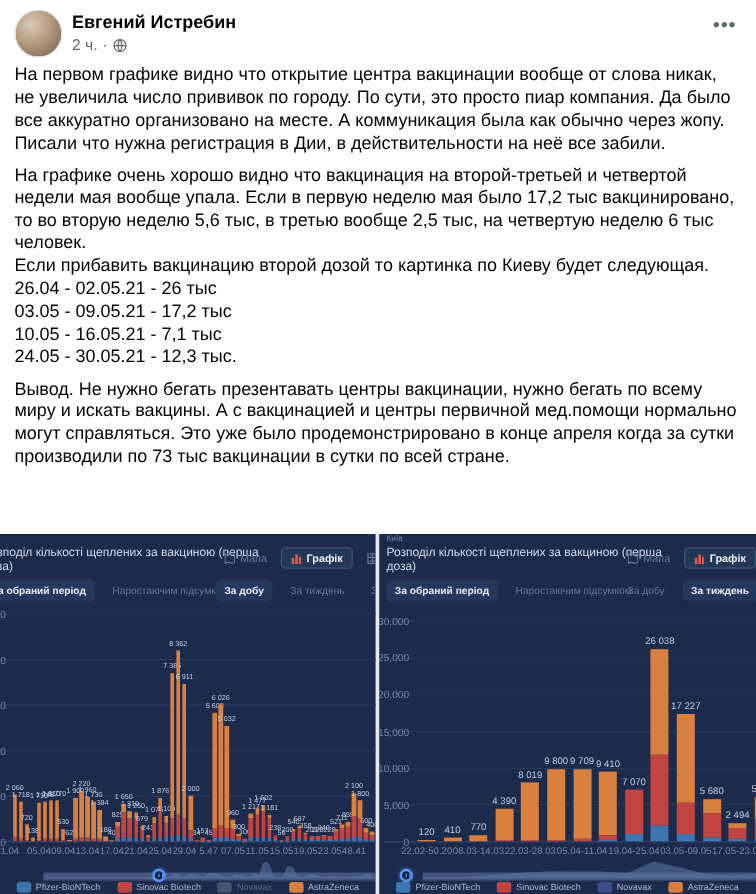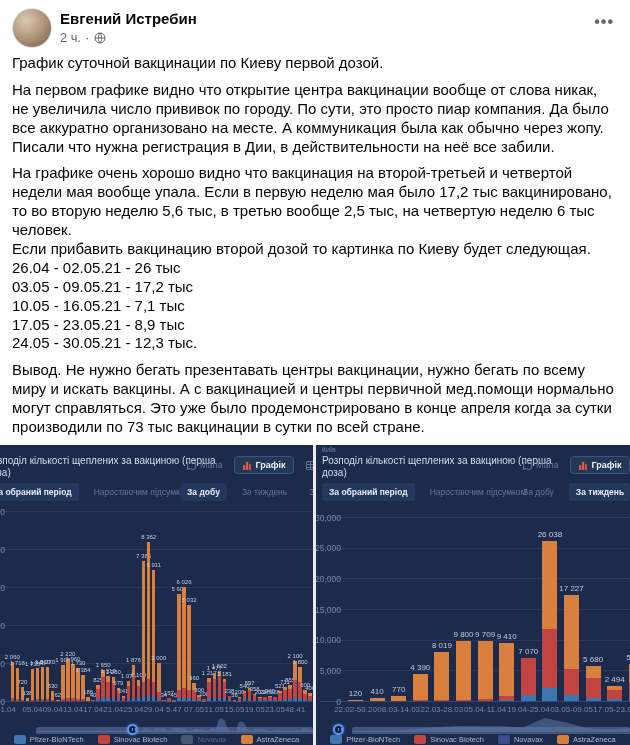--- a/index.html
+++ b/index.html
@@ -75,32 +75,28 @@
               </g>
             </svg>
         </span>
       </div>
     </div>
     <div class="more-btn">•••</div>
   </div>
 
   <div class="post-text" id="post-text">
       <div class="block">
-        <div class="line">График суточной вакцинации по Киеву первой дозой.</div>
-      </div>
-      <div class="block">
         <div class="line">На первом графике видно что открытие центра вакцинации вообще от слова никак, не увеличила число прививок по городу. По сути, это просто пиар компания. Да было все аккуратно организовано на месте. А коммуникация была как обычно через жопу. Писали что нужна регистрация в Дии, в действительности на неё все забили.</div>
       </div>
       <div class="block">
         <div class="line">На графике очень хорошо видно что вакцинация на второй-третьей и четвертой недели мая вообще упала. Если в первую неделю мая было 17,2 тыс вакцинировано, то во вторую неделю 5,6 тыс, в третью вообще 2,5 тыс, на четвертую неделю 6 тыс человек.</div>
         <div class="line">Если прибавить вакцинацию второй дозой то картинка по Киеву будет следующая.</div>
         <div class="line">26.04 - 02.05.21 - 26 тыс</div>
         <div class="line">03.05 - 09.05.21 - 17,2 тыс</div>
         <div class="line">10.05 - 16.05.21 - 7,1 тыс</div>
-        <div class="line">17.05 - 23.05.21 - 8,9 тыс</div>
         <div class="line">24.05 - 30.05.21 - 12,3 тыс.</div>
       </div>
       <div class="block">
         <div class="line">Вывод. Не нужно бегать презентавать центры вакцинации, нужно бегать по всему миру и искать вакцины. А с вакцинацией и центры первичной мед.помощи нормально могут справляться. Это уже было продемонстрировано в конце апреля когда за сутки производили по 73 тыс вакцинации в сутки по всей стране.</div>
       </div>
     </div>
 
   <div class="attachment">
     <div class="panel" id="chart-0" style="width:313px;">
         <div class="inner" style="left: -34px;">

